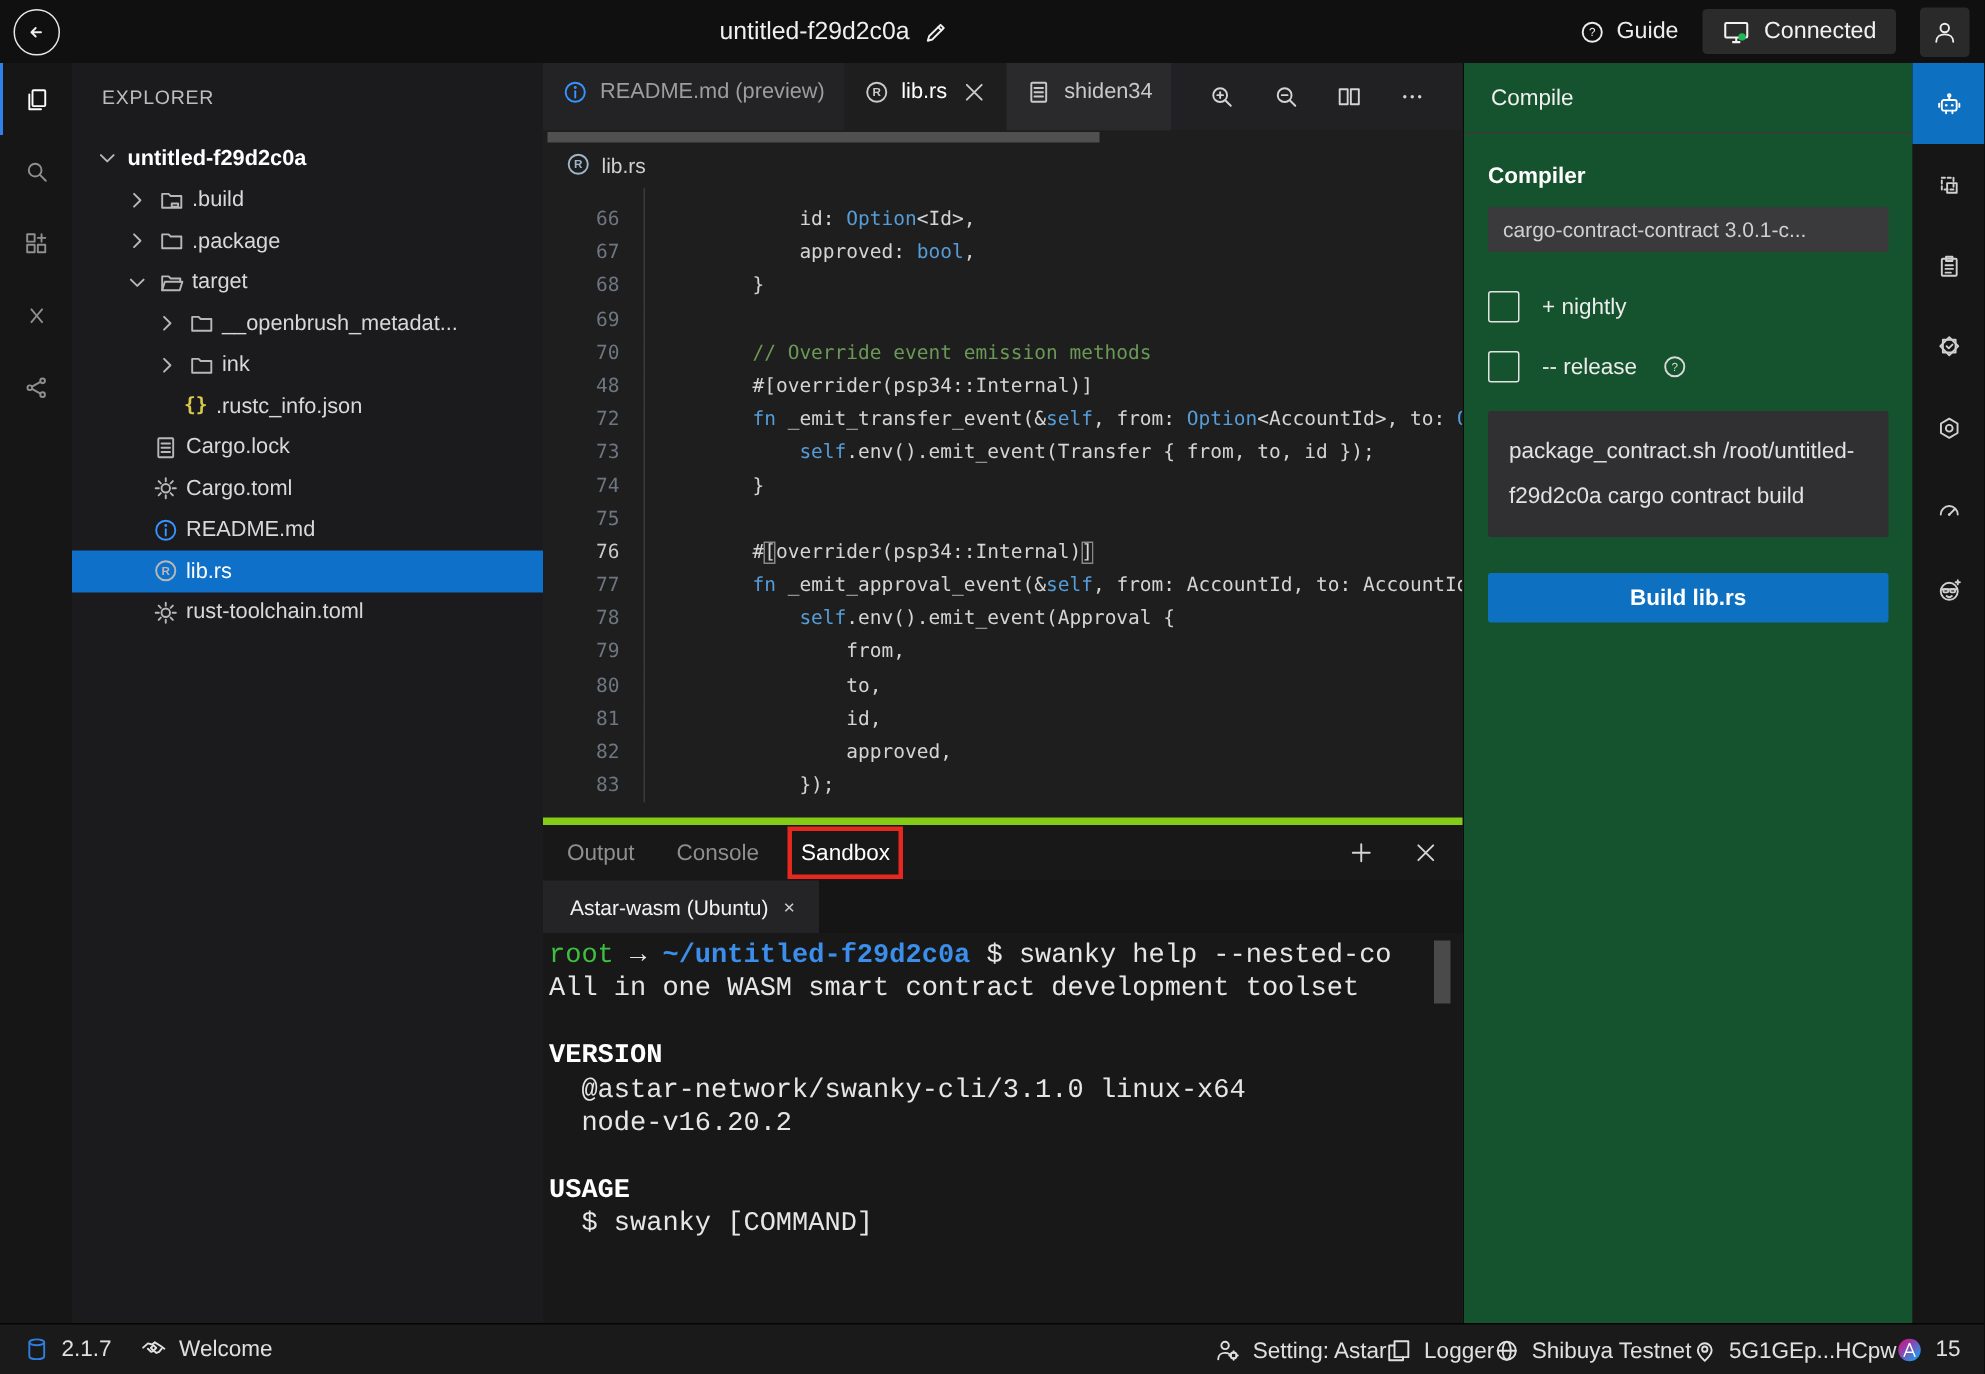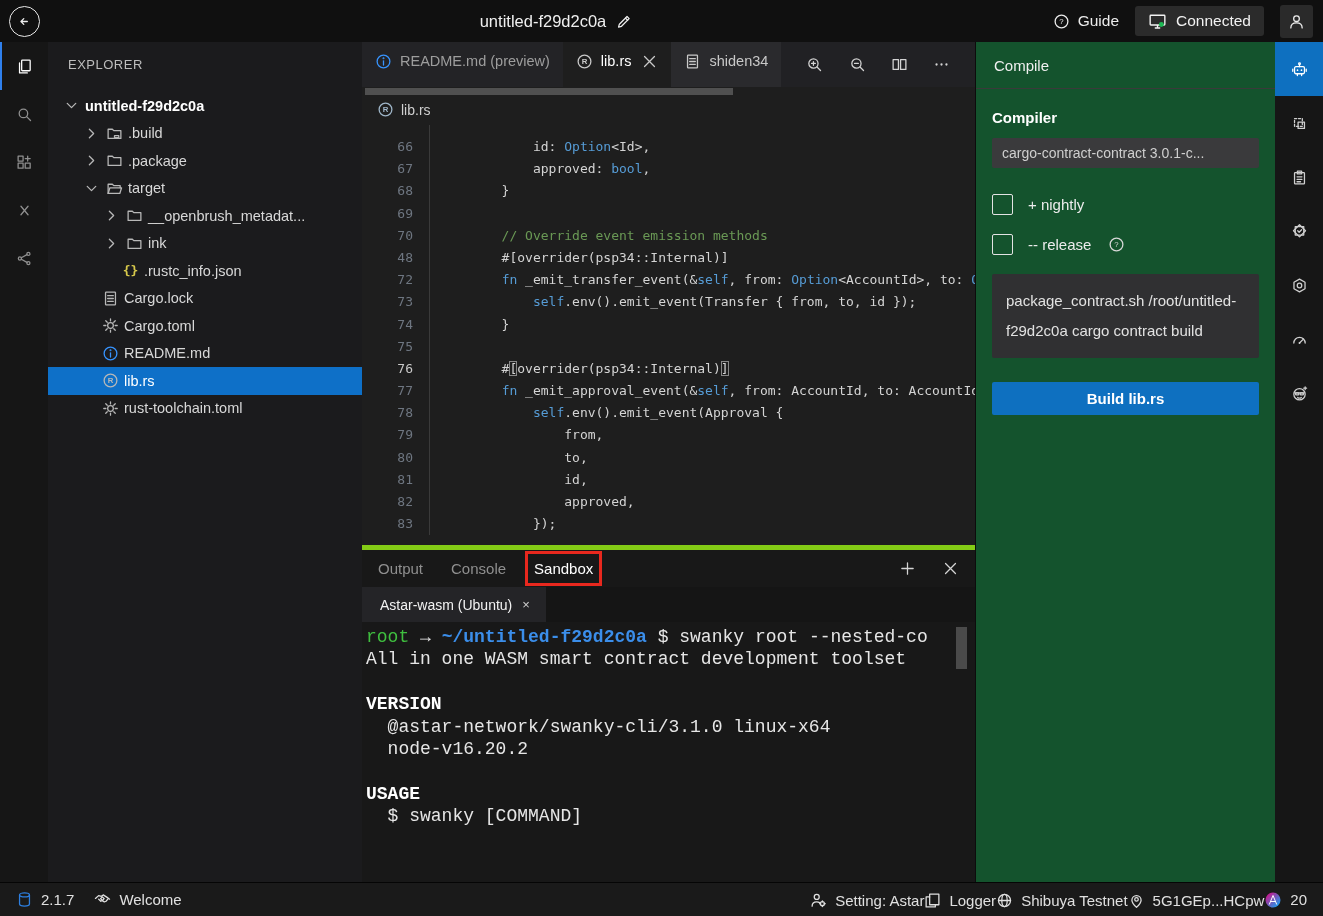--- a/index.html
+++ b/index.html
@@ -530,21 +530,21 @@
               </span>
             </div>
         </div>
         <div class="term-tabbar">
           <div class="term-tab">
             <span>Astar-wasm (Ubuntu)</span>
             <span class="ttclose">×</span>
           </div>
         </div>
         <div class="terminal" id="terminal">
-            <div class="tl"><span class="t-green">root</span><span class="t-w"> → </span><span class="t-blue">~/untitled-f29d2c0a</span><span class="t-w"> $ swanky root --nested-co</span></div>
+            <div class="tl"><span class="t-green">root</span><span class="t-w"> → </span><span class="t-blue">~/untitled-f29d2c0a</span><span class="t-w"> $ swanky help --nested-co</span></div>
             <div class="tl"><span class="t-w">All in one WASM smart contract development toolset</span></div>
             <div class="tl"></div>
             <div class="tl"><span class="t-bold">VERSION</span></div>
             <div class="tl"><span class="t-w">  @astar-network/swanky-cli/3.1.0 linux-x64</span></div>
             <div class="tl"><span class="t-w">  node-v16.20.2</span></div>
             <div class="tl"></div>
             <div class="tl"><span class="t-bold">USAGE</span></div>
             <div class="tl"><span class="t-w">  $ swanky [COMMAND]</span></div>
           </div>
         <div class="term-scrollbar"></div>
@@ -716,17 +716,17 @@
               <defs>
                 <linearGradient id="ag" x1="0" y1="0" x2="1" y2="1">
                   <stop offset="0" stop-color="#e6007a"></stop>
                   <stop offset="1" stop-color="#00b2ff"></stop>
                 </linearGradient>
               </defs>
               <circle cx="12" cy="12" r="10" fill="url(#ag)"></circle>
               <path d="M12 6l5 12M12 6L7 18M8.5 14h7" stroke="#fff" stroke-width="1.3" fill="none"></path>
             </svg>
           </span>
-          <span>20</span>
+          <span>15</span>
         </div>
       </div>
   </div>
 </div>
 
 </body></html>

